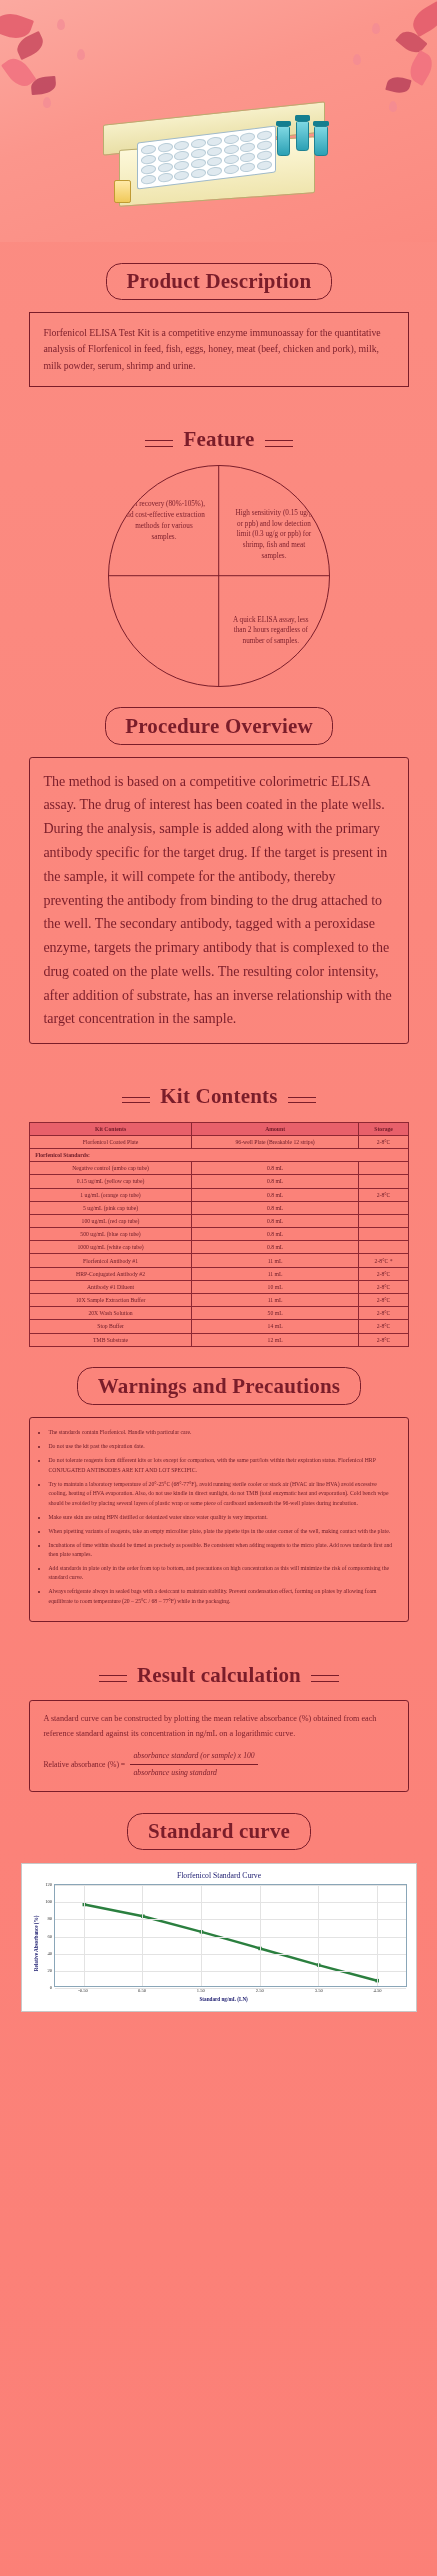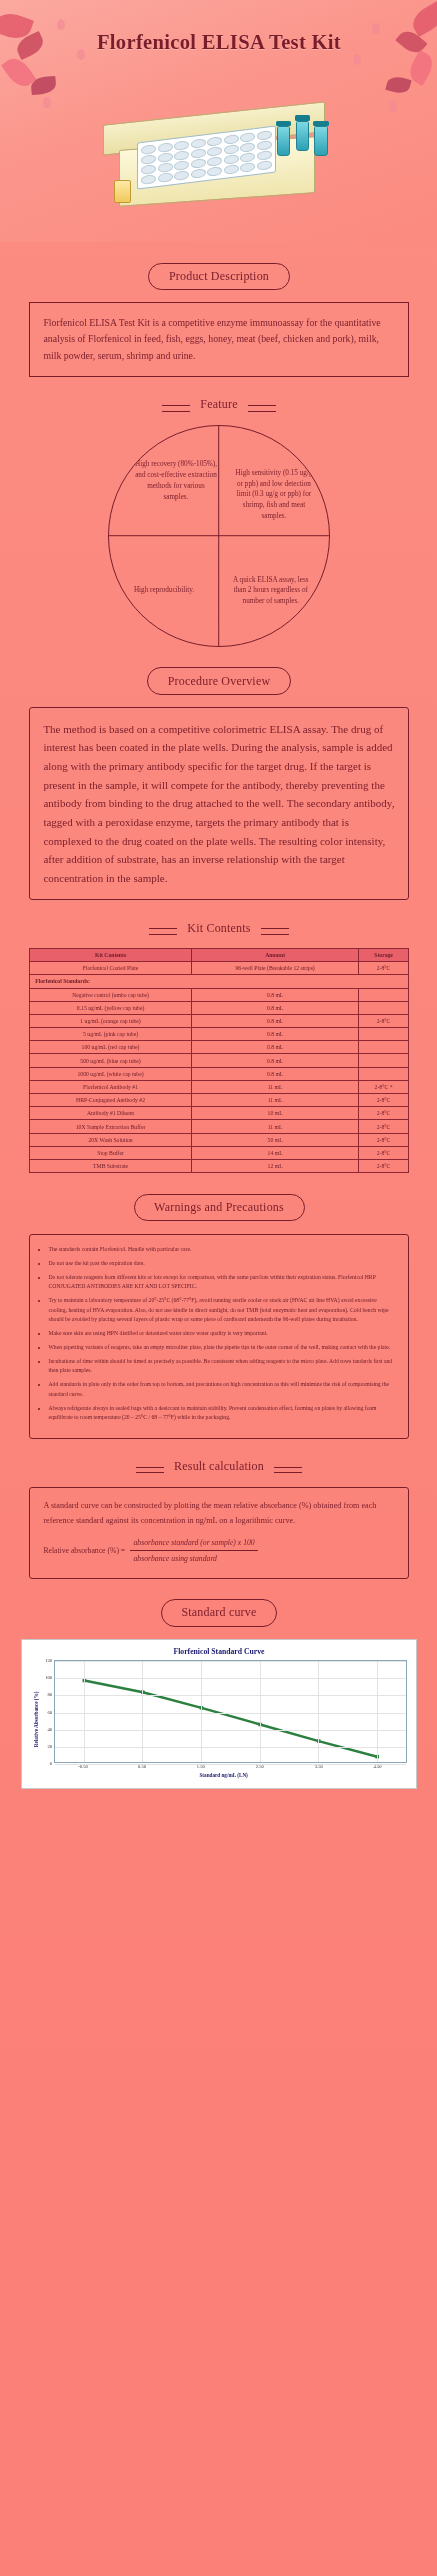--- a/index.html
+++ b/index.html
@@ -101,29 +101,30 @@
   }
 
   
   .section { padding: 0 29px; }
   .heading-wrap { display:flex; justify-content:center; margin: 20.6px 0 12.4px; }
   .heading {
     display:inline-block;
     border: 1.5px solid #7a1d2a;
     border-radius: 15.5px;
     padding: 5.2px 19.6px;
-    font-size: 12px;
-    font-weight: normal;
+    font-size: 21px;
+    font-weight: bold;
     color:#7a1d2a;
     background: transparent;
     letter-spacing:0.2px;
   }
   .heading.plain {
     border:none; border-radius:0; padding:0 5.2px;
     position:relative;
+    margin-top:20px;
   }
   .heading.plain::before, .heading.plain::after {
     content:""; position:absolute; top:50%; width:28px; height:0;
     border-top:1.5px solid #7a1d2a; border-bottom:1.5px solid #7a1d2a; height:4.6px;
   }
   .heading.plain::before { left:-33px; }
   .heading.plain::after { right:-33px; }
 
   
   .desc-box {
@@ -152,28 +153,28 @@
   .feature-circle::after {
     content:""; position:absolute; top:50%; left:0; height:0; width:100%;
     border-top:1.5px solid #7a1d2a; transform:translateY(-0.8px);
   }
   .quad {
     position:absolute; width:50%; height:50%;
     display:flex; align-items:center; justify-content:center;
     text-align:center; padding:13.4px;
     font-size:7.2px; line-height:1.5; color:#7a1d2a;
   }
-  .q1{left:12px;top:0;} .q2{right:0;top:14px;} .q3{left:0;bottom:0;} .q4{right:0;bottom:0;padding-left:7px;}
+  .q1{left:0;top:0;} .q2{right:0;top:14px;} .q3{left:0;bottom:0;} .q4{right:0;bottom:0;padding-left:7px;}
 
   
   .proc-box {
     border: 1.5px solid #7a1d2a;
     border-radius: 3.1px;
     padding: 11.3px 13.4px;
-    font-size: 11px;
+    font-size: 14px;
     line-height: 1.7;
   }
 
   
   table.kit {
     width: 100%;
     border-collapse: collapse;
     font-size: 5.7px;
     background: #fb8279;
   }
@@ -220,21 +221,21 @@
   .frac .den { padding: 1px 3.1px 0; display:block; }
 
   
   .chart-card {
     background: #ffffff;
     border: 0.5px solid #c8c8c8;
     margin: 4.1px 20.6px 31px;
     padding: 7.2px 9.3px 9.3px;
   }
   .chart-title {
-    text-align:center; font-size:7.7px; font-weight:bold; color:#1a1a6e; margin-bottom:4.1px;
+    text-align:center; font-size:7.7px; font-weight:normal; color:#1a1a6e; margin-bottom:4.1px;
     font-family:"Liberation Serif", serif;
   }
   .chart-area { display:flex; }
   .y-axis-label {
     writing-mode: vertical-rl; transform: rotate(180deg);
     font-size: 5.2px; color:#1a1a6e; font-weight:bold;
     display:flex; align-items:center; justify-content:center; width:9.3px;
   }
   .chart-inner { flex:1; }
   .plot-wrap { display:flex; }
@@ -269,21 +270,20 @@
     <div class="leaf l6"></div>
     <div class="leaf l7"></div>
     <div class="leaf l8"></div>
     <div class="petal p1"></div>
     <div class="petal p2"></div>
     <div class="petal p3"></div>
     <div class="petal p4"></div>
     <div class="petal p5"></div>
     <div class="petal p6"></div>
 
-    <div class="hero-title">Florfenicol ELISA Test Kit</div>
 
     <div class="kit-art">
       <div class="box-lid"></div>
       <div class="box-body"></div>
       <div class="plate">
         <div class="well"></div>
         <div class="well"></div>
         <div class="well"></div>
         <div class="well"></div>
         <div class="well"></div>
@@ -332,21 +332,20 @@
     <div class="desc-box">Florfenicol ELISA Test Kit is a competitive enzyme immunoassay for the quantitative analysis of Florfenicol in feed, fish, eggs, honey, meat (beef, chicken and pork), milk, milk powder, serum, shrimp and urine.</div>
   </div>
 
   <div class="section">
     <div class="heading-wrap">
       <div class="heading plain">Feature</div>
     </div>
     <div class="feature-circle">
       <div class="quad q1">High recovery (80%-105%), and cost-effective extraction methods for various samples.</div>
       <div class="quad q2">High sensitivity (0.15 ug/g or ppb) and low detection limit (0.3 ug/g or ppb) for shrimp, fish and meat samples.</div>
-      <div class="quad q3">High reproducibility.</div>
       <div class="quad q4">A quick ELISA assay, less than 2 hours regardless of number of samples.</div>
     </div>
   </div>
 
   <div class="section">
     <div class="heading-wrap">
       <div class="heading">Procedure Overview</div>
     </div>
     <div class="proc-box">The method is based on a competitive colorimetric ELISA assay. The drug of interest has been coated in the plate wells. During the analysis, sample is added along with the primary antibody specific for the target drug. If the target is present in the sample, it will compete for the antibody, thereby preventing the antibody from binding to the drug attached to the well. The secondary antibody, tagged with a peroxidase enzyme, targets the primary antibody that is complexed to the drug coated on the plate wells. The resulting color intensity, after addition of substrate, has an inverse relationship with the target concentration in the sample.</div>
   </div>

